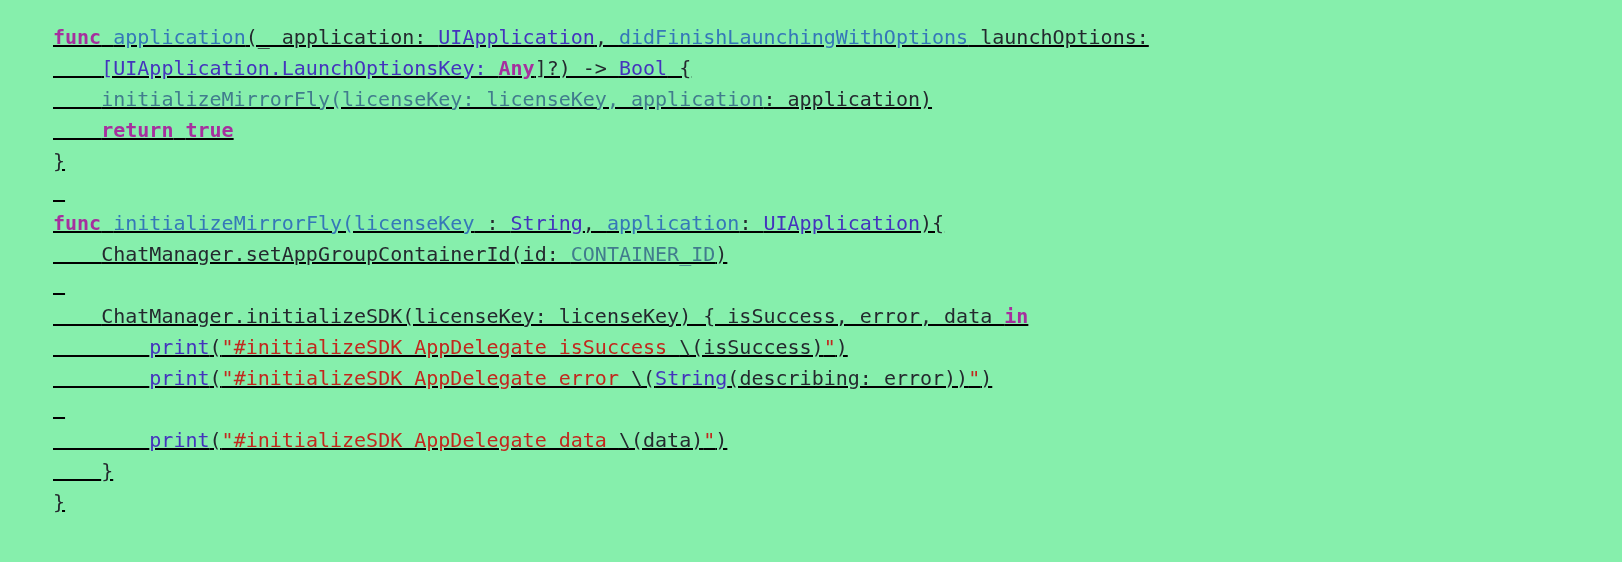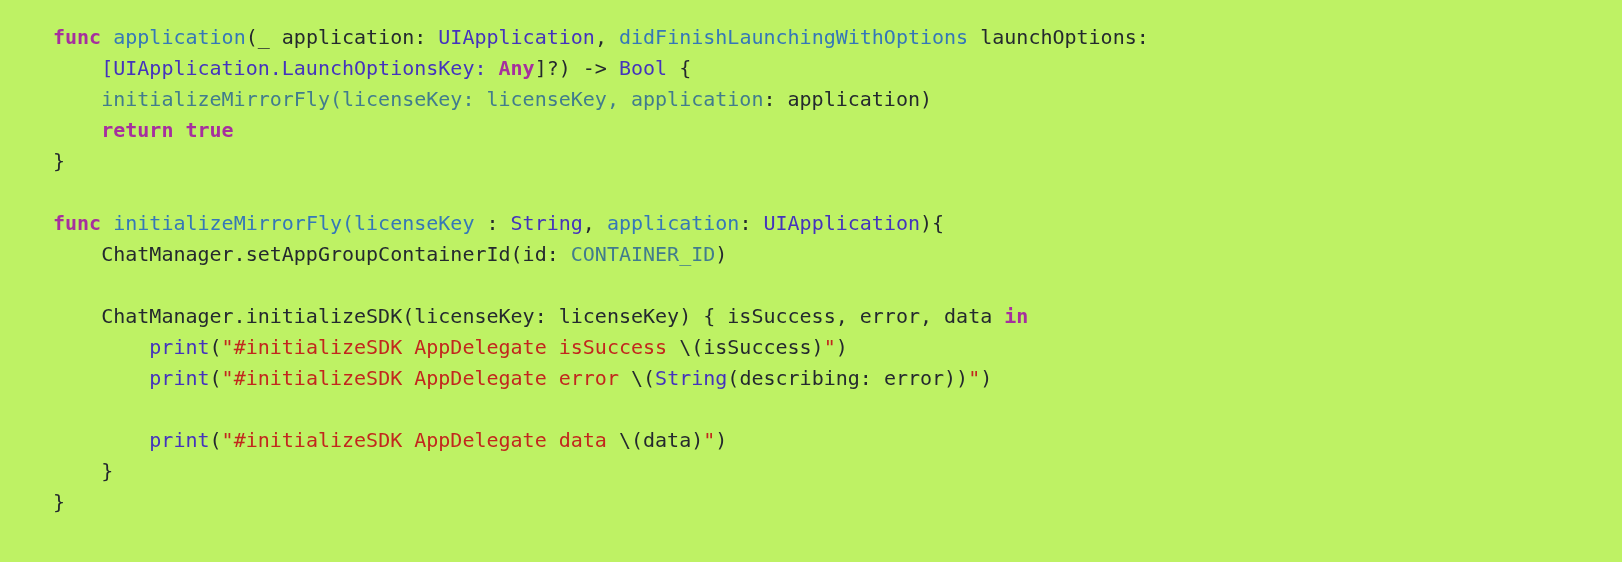--- a/index.html
+++ b/index.html
@@ -9,21 +9,22 @@
   }
   body {
     width: 1622px;
     height: 562px;
     overflow: hidden;
     font-family: "DejaVu Sans Mono", monospace;
   }
   .code-wrap {
     width: 100%;
     height: 100%;
-    background: #bef264;
+    background: #86efac;
+    text-decoration: underline;
   }
   pre.code {
     margin: 0;
     padding: 22px 20px 20px 53px;
     font-family: "DejaVu Sans Mono", monospace;
     font-size: 20px;
     line-height: 31px;
     white-space: pre;
     color: #24292e;
   }

